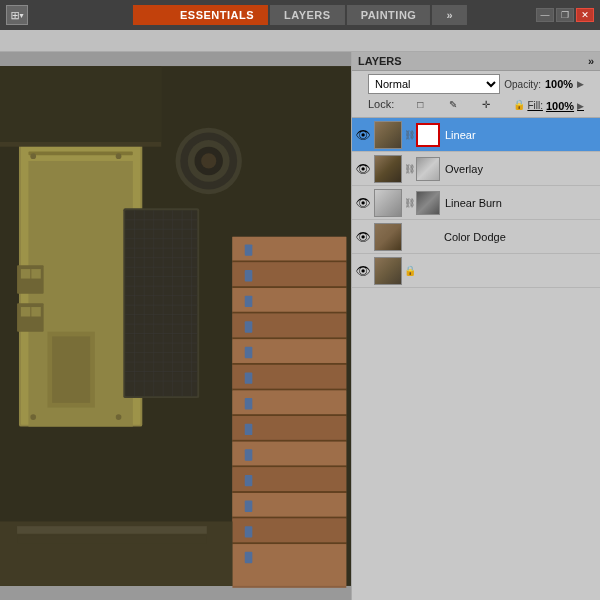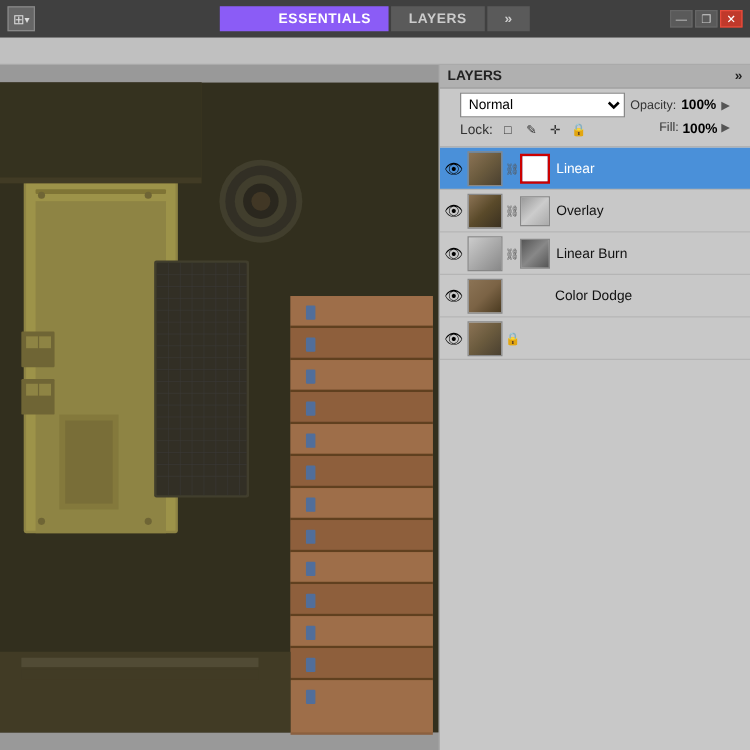--- a/index.html
+++ b/index.html
@@ -45,21 +45,21 @@
       padding: 4px 14px;
       font-size: 11px;
       border: none;
       cursor: pointer;
       background: #5a5a5a;
       color: #ccc;
       font-weight: bold;
       letter-spacing: 0.5px;
     }
     .tab-btn.active {
-      background: #8b5cf6;
+      background: #c2410c;
       color: #fff;
       padding-left: 47px;
     }
     .toolbar-right {
       position: absolute;
       right: 6px;
       display: flex;
       align-items: center;
       gap: 2px;
     }
@@ -148,40 +148,42 @@
       height: 20px;
       font-size: 11px;
       background: #fff;
       border: 1px solid #888;
       padding: 0 2px;
     }
 
     .lock-row {
       display: flex;
       align-items: center;
-      gap: 5px;
+      gap: 19px;
       font-size: 11px;
       color: #333;
       margin-bottom: 3px;
     }
 
     .lock-icon {
       width: 14px;
       height: 14px;
       display: flex;
       align-items: center;
       justify-content: center;
       font-size: 10px;
       cursor: pointer;
     }
 
     .fill-row {
       display: flex;
+      align-items: center;
       gap: 3px;
       margin-left: auto;
+      text-decoration: underline;
     }
 
     .row-split {
       display: flex;
       justify-content: space-between;
     }
 
     
     .layers-list {
       flex: 1;
@@ -323,20 +325,21 @@
 
 <div id="toolbar">
   <div class="toolbar-icon-box">
     <span>⊞</span>
     <span style="font-size:8px;">▾</span>
   </div>
 
   <div class="toolbar-center">
     <button class="tab-btn active">ESSENTIALS</button>
     <button class="tab-btn">LAYERS</button>
+    <button class="tab-btn">PAINTING</button>
     <button class="tab-btn">»</button>
   </div>
 
   <div class="toolbar-right">
     <div class="win-btn">—</div>
     <div class="win-btn">❐</div>
     <div class="win-btn close">✕</div>
   </div>
 </div>
 

